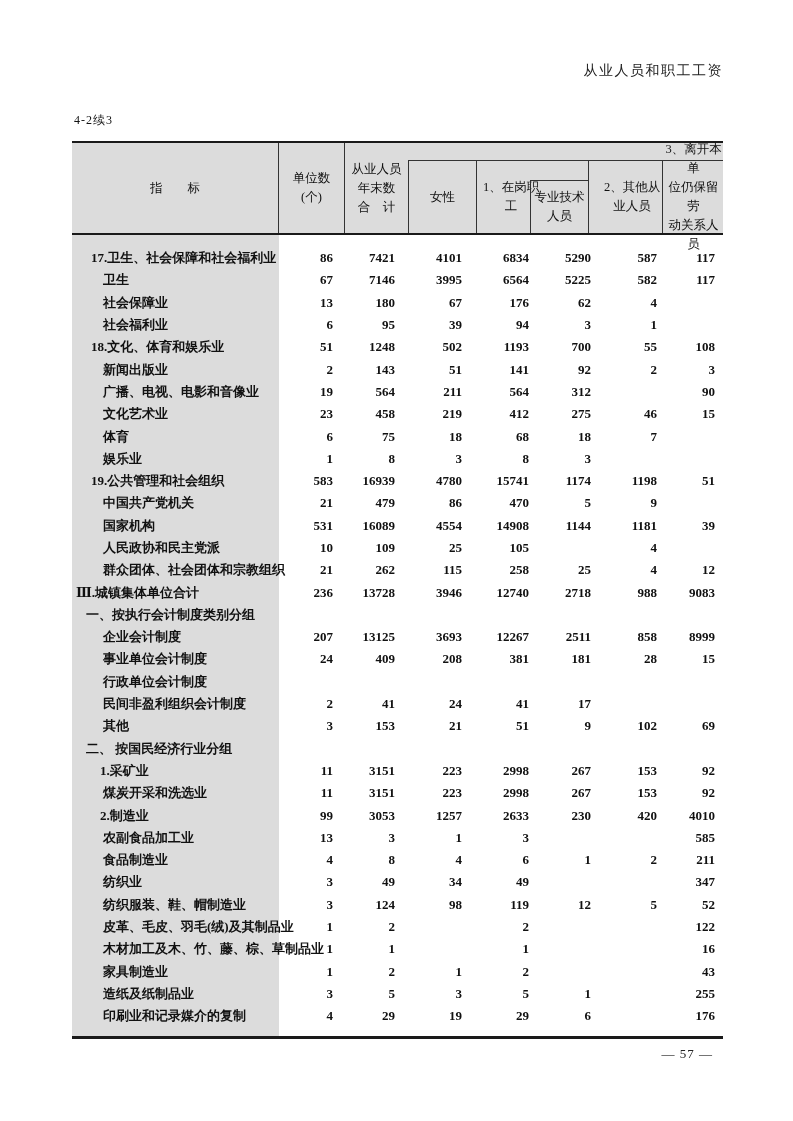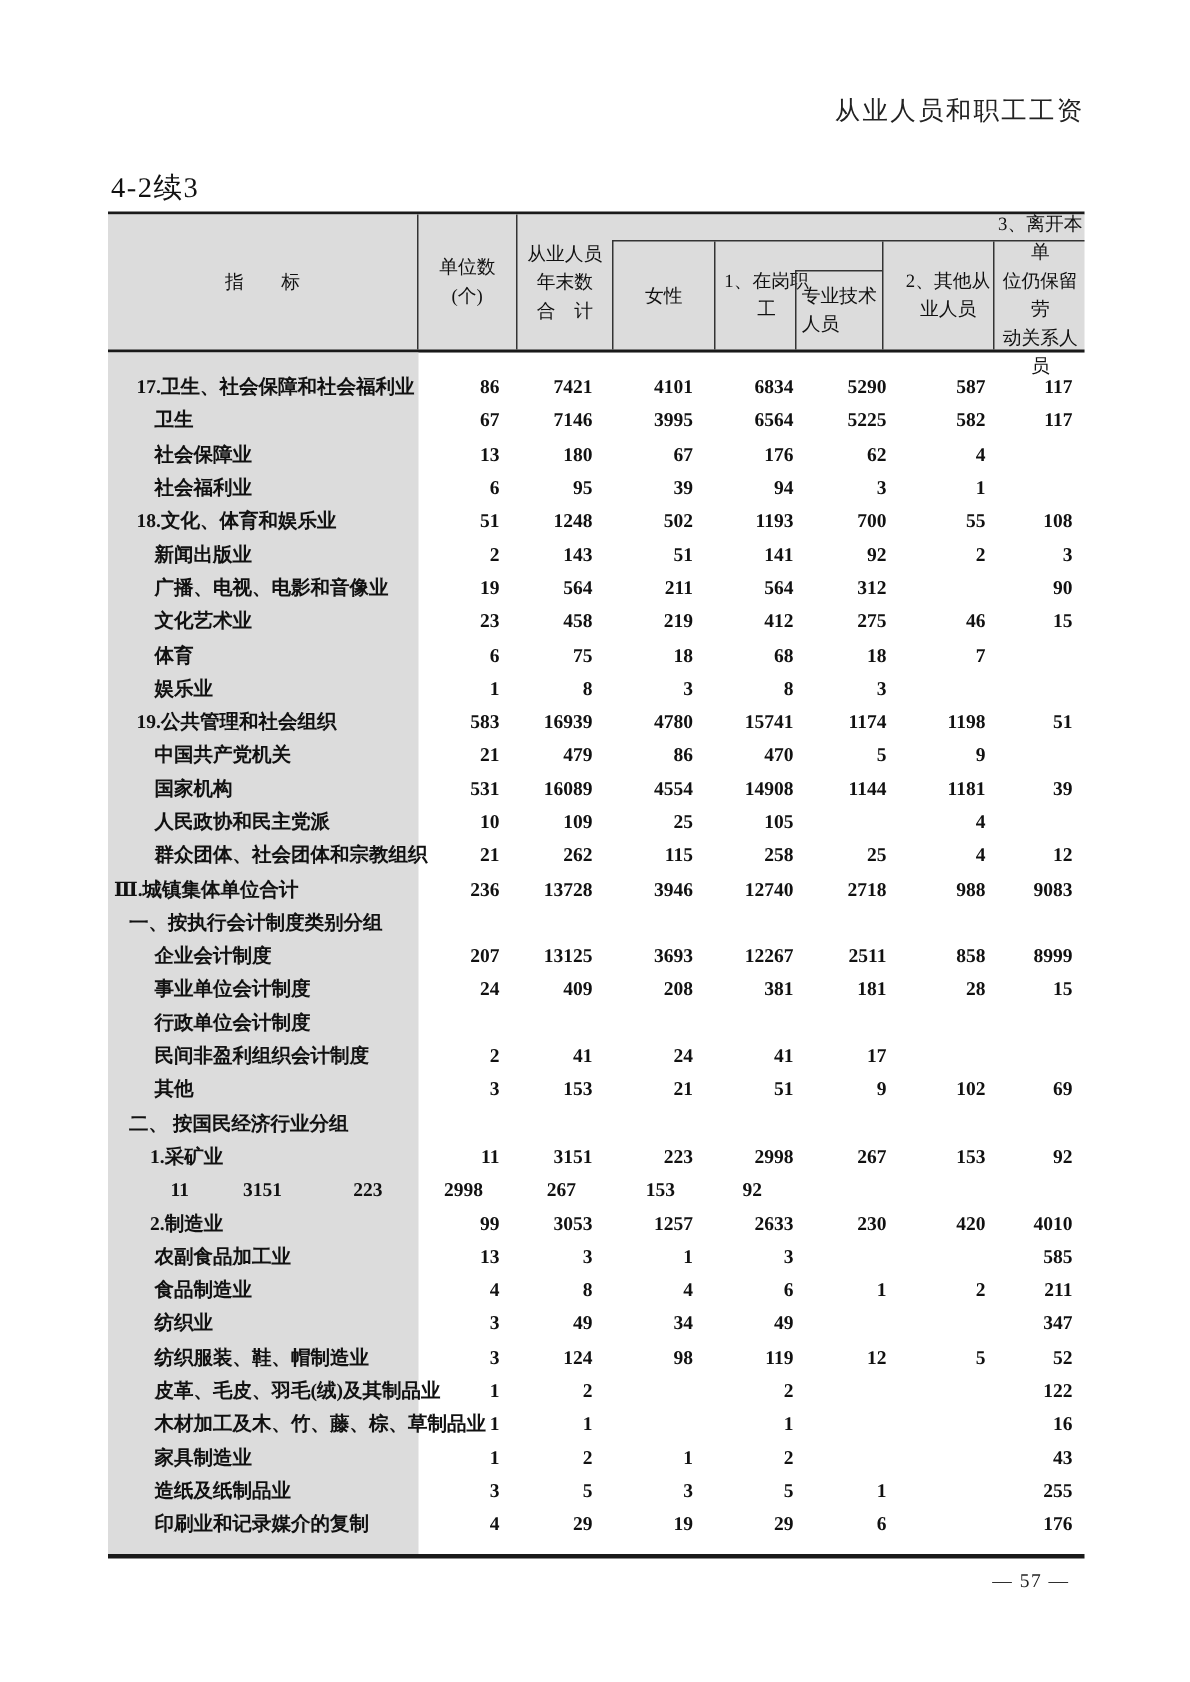--- a/index.html
+++ b/index.html
@@ -3,25 +3,25 @@
 <meta charset="utf-8">
 <style>
   html,body{margin:0;padding:0;background:#fff;}
   .page{
     position:relative;width:793px;height:1121px;background:#ffffff;
     font-family:"Liberation Serif","DejaVu Serif",serif;color:#111;
     overflow:hidden;
   }
   .running-header{
     position:absolute;top:62px;right:70px;
-    font-size:17px;letter-spacing:1.5px;color:#222;
+    font-size:14px;letter-spacing:1.5px;color:#222;
   }
   .table-title{
     position:absolute;left:74px;top:112px;
-    font-size:19px;letter-spacing:1px;color:#111;
+    font-size:12px;letter-spacing:1px;color:#111;
   }
   .stat-table{
     position:absolute;left:72px;top:141px;width:651px;
     border-top:2px solid #1a1a1a;border-bottom:3px solid #1a1a1a;
   }
   
   .thead{
     position:relative;height:90px;background:#dcdcdc;
     border-bottom:2px solid #1a1a1a;
     font-size:12.5px;line-height:19px;
@@ -37,21 +37,21 @@
     position:absolute;left:336px;top:17px;width:315px;height:73px;
     border-top:1px solid #333;border-left:1px solid #333;box-sizing:border-box;
   }
   .h-female{left:0;top:0;width:67px;height:100%;}
   .h-onduty{left:67px;top:0;width:113px;height:100%;
     border-left:1px solid #333;border-right:1px solid #333;}
   .h-onduty-label{position:absolute;left:0;top:0;width:68px;height:100%;
     display:flex;align-items:center;justify-content:center;text-align:center;}
   .h-prof{position:absolute;right:0;top:19px;width:58px;bottom:0;
     border-left:1px solid #333;border-top:1px solid #333;box-sizing:border-box;
-    display:flex;align-items:center;justify-content:center;text-align:left;white-space:pre-line;}
+    display:flex;align-items:center;justify-content:center;text-align:center;white-space:pre-line;}
   .h-other{left:193px;top:0;width:61px;height:100%;border-right:1px solid #333;}
   .h-retain{left:254px;top:0;width:61px;height:100%;}
   
   .tbody{position:relative;padding:12px 0 9px 0;font-weight:bold;}
   .tbody::before{
     content:"";position:absolute;left:0;top:0;bottom:0;width:207px;background:#dcdcdc;
   }
   .trow{position:relative;display:flex;height:22.3px;align-items:center;font-size:13px;}
   .tlabel{width:207px;box-sizing:border-box;white-space:nowrap;}
   .ind-0{padding-left:4px;}
@@ -340,20 +340,21 @@
           <div class="tlabel ind-3">1.采矿业</div>
           <div class="tcell c1">11</div>
           <div class="tcell c2">3151</div>
           <div class="tcell c3">223</div>
           <div class="tcell c4">2998</div>
           <div class="tcell c5">267</div>
           <div class="tcell c6">153</div>
           <div class="tcell c7">92</div>
         </div>
         <div class="trow">
+          <div class="tlabel ind-4">煤炭开采和洗选业</div>
           <div class="tcell c1">11</div>
           <div class="tcell c2">3151</div>
           <div class="tcell c3">223</div>
           <div class="tcell c4">2998</div>
           <div class="tcell c5">267</div>
           <div class="tcell c6">153</div>
           <div class="tcell c7">92</div>
         </div>
         <div class="trow">
           <div class="tlabel ind-3">2.制造业</div>

